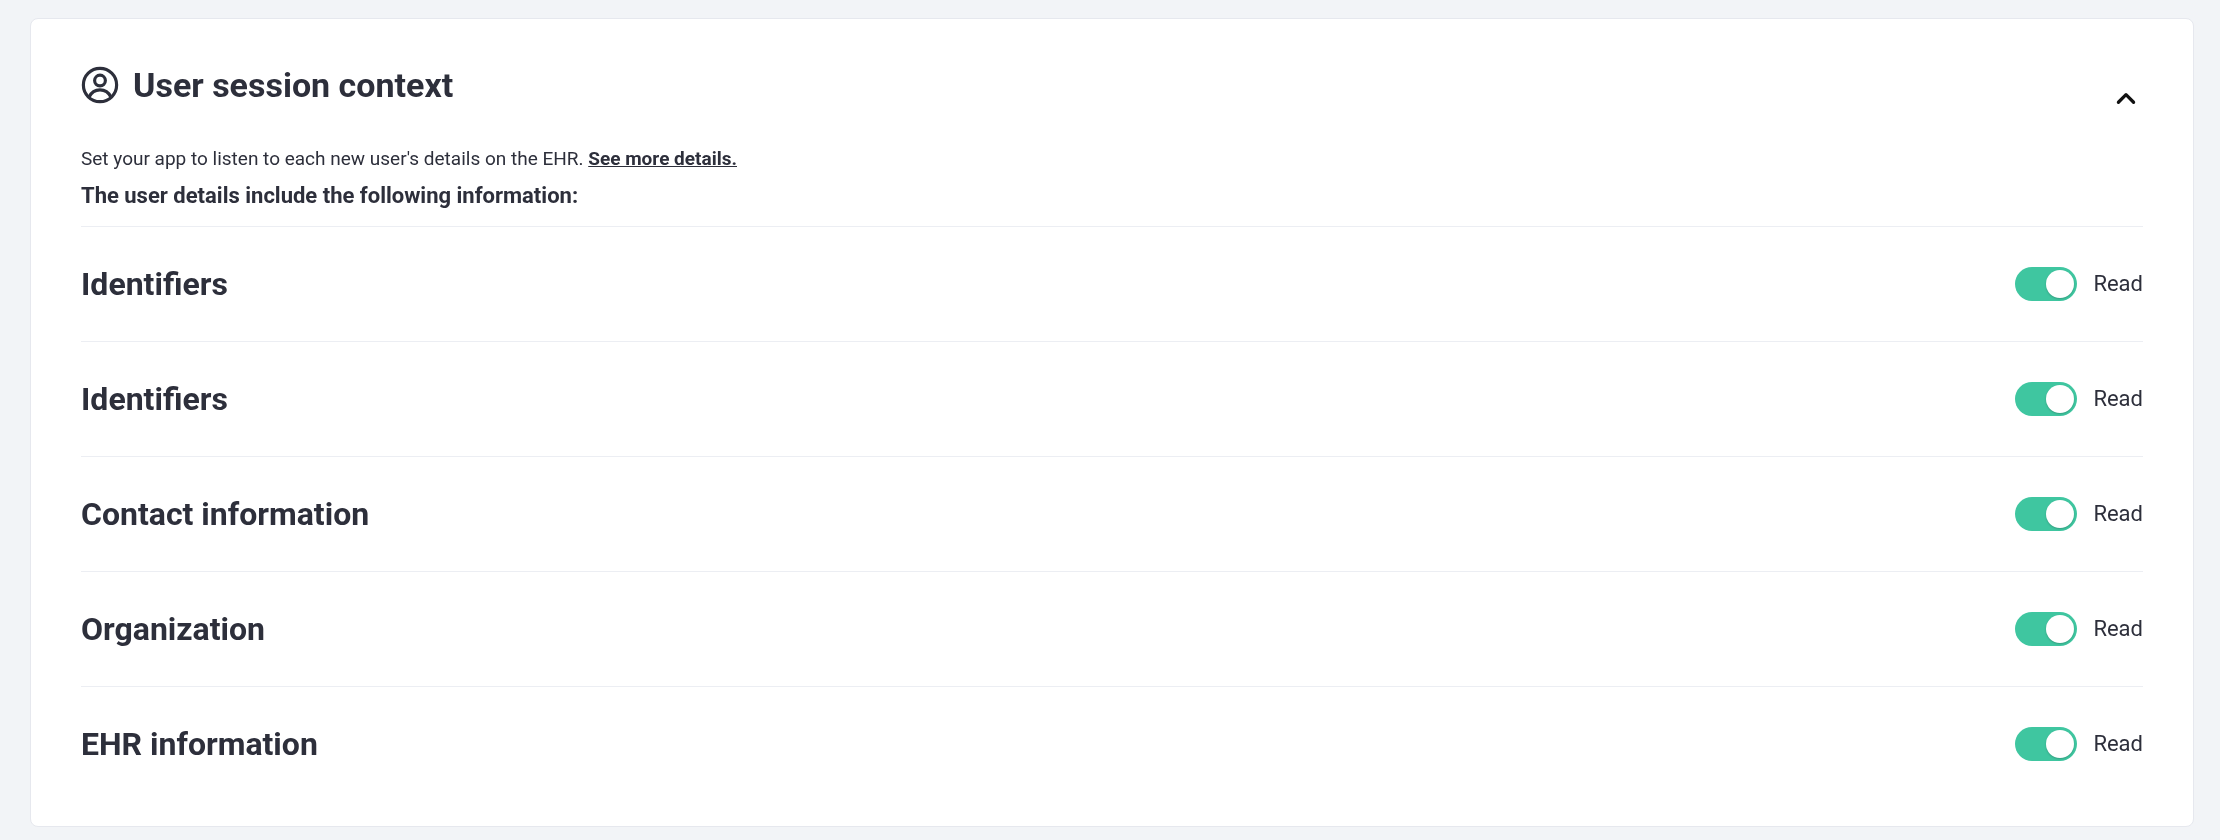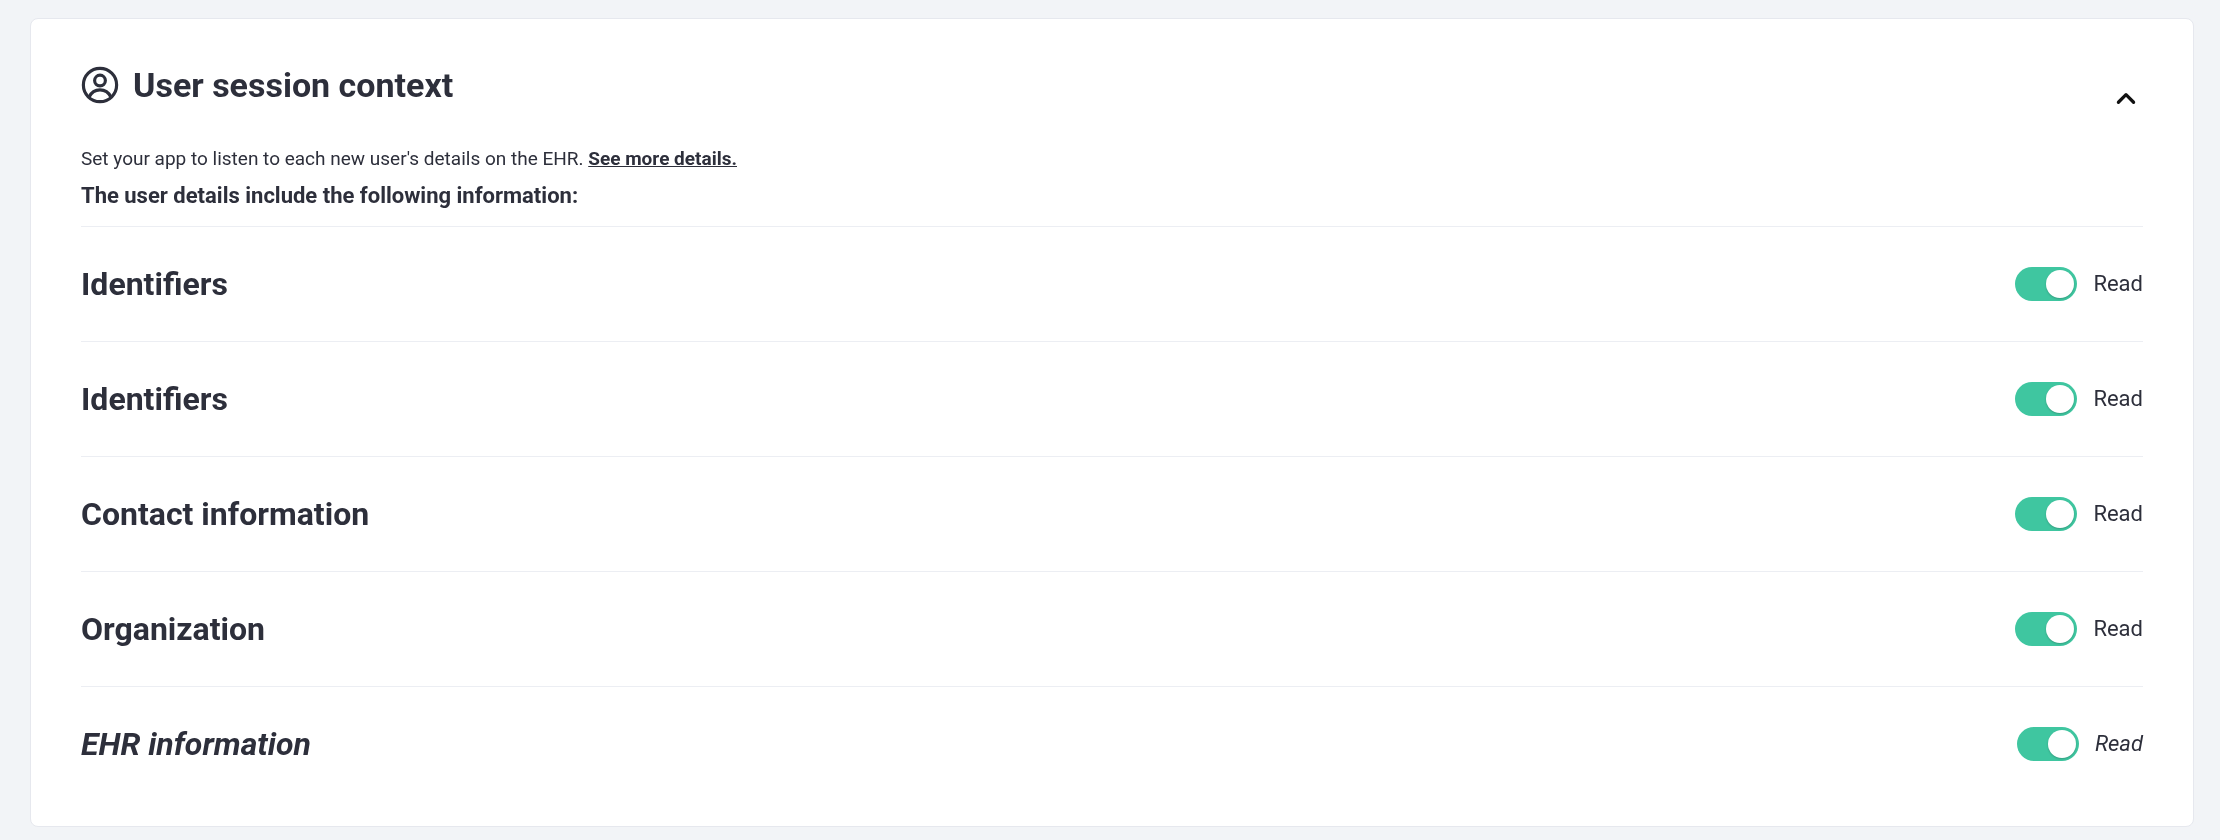--- a/index.html
+++ b/index.html
@@ -73,21 +73,21 @@
   .rows {
     border-top: 1px solid #eceef3;
   }
   .row {
     display: flex;
     align-items: center;
     justify-content: space-between;
     border-bottom: 1px solid #eceef3;
     padding: 38px 0;
   }
-  .row:last-child { border-bottom: none; font-style: italic; }
+  .row:last-child { border-bottom: none; }
   .row-label {
     font-size: 32px;
     font-weight: 700;
     color: #2d2f3b;
   }
   .row-right {
     display: flex;
     align-items: center;
     gap: 16px;
   }

